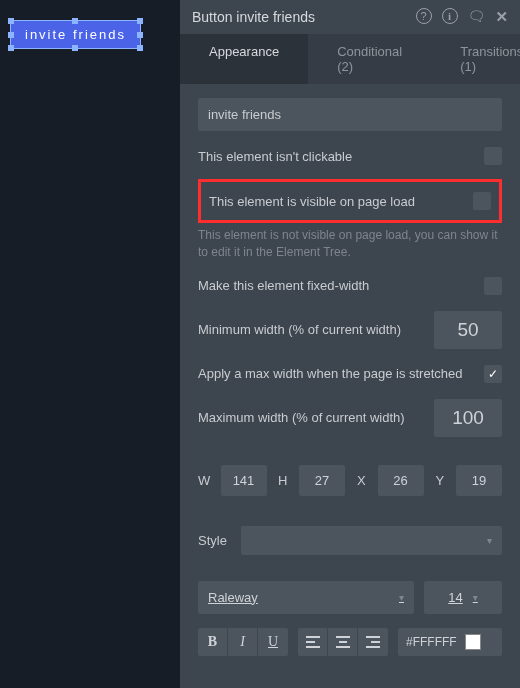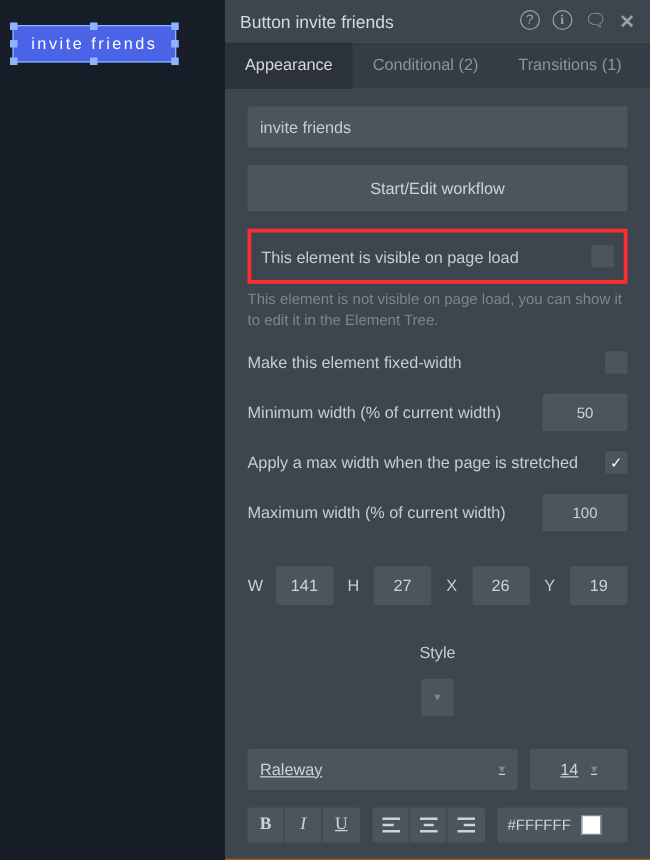--- a/index.html
+++ b/index.html
@@ -12,50 +12,50 @@
     border: 1px solid #8cb4ff; position: relative; display: inline-block;
   }
   .handle { position: absolute; width: 6px; height: 6px; background: #8cb4ff; }
   .h-tl { top:-3px; left:-3px; } .h-tr { top:-3px; right:-3px; }
   .h-bl { bottom:-3px; left:-3px; } .h-br { bottom:-3px; right:-3px; }
   .h-mt { top:-3px; left:50%; margin-left:-3px; }
   .h-mb { bottom:-3px; left:50%; margin-left:-3px; }
   .h-ml { left:-3px; top:50%; margin-top:-3px; }
   .h-mr { right:-3px; top:50%; margin-top:-3px; }
 
-  .panel { position: absolute; right: 0; top: 0; width: 340px; height: 688px; background: #a16207; color: #cfd3d8; }
+  .panel { position: absolute; right: 0; top: 0; width: 340px; height: 688px; background: #f0abfc; color: #cfd3d8; }
   .panel-header { display:flex; align-items:center; padding: 8px 12px; background:#3d454f; }
   .panel-title { flex:1; font-size: 14px; color:#d6d9dd; }
   .hdr-icons { display:flex; gap:10px; color:#9aa0a8; font-size:15px; }
   .hdr-icons span { cursor:pointer; }
 
   .tabs { display:flex; background:#353c45; font-size:13px; }
-  .tab { padding:10px 16px; color:#8e949c; cursor:pointer; }
+  .tab { padding:10px 29px; color:#8e949c; cursor:pointer; }
   .tab.active { background:#2c323a; color:#d6d9dd; border-bottom:2px solid #2c323a; }
 
   .body { padding: 14px 18px 0 18px; background:#3d454f; height: calc(100% - 72px); overflow:hidden; }
 
   .input-full { width:100%; background:#4c545e; border:none; color:#c9ccd0; font-size:13px; padding:9px 10px; border-radius:2px; }
 
   .row { display:flex; align-items:center; justify-content:space-between; margin-top:16px; font-size:13px; color:#c9ccd0; }
   .chk { width:18px; height:18px; background:#4c545e; border-radius:2px; display:flex; align-items:center; justify-content:center; color:#fff; font-size:12px; }
   .chk.on::after { content:"✓"; }
 
   .btn-full { width:100%; background:#4c545e; border:none; color:#cfd3d8; padding:11px; font-size:13px; text-align:center; margin-top:14px; border-radius:2px; cursor:pointer; }
 
   .highlight { border:3px solid #ff2e2e; padding:10px 8px; margin-top:14px; display:flex; align-items:center; justify-content:space-between; }
   .hint { font-size:12px; color:#7e858e; margin-top:4px; line-height:1.4; }
 
-  .numbox { width:68px; background:#4c545e; border:none; color:#cfd3d8; text-align:center; padding:8px 0; font-size:12px; border-radius:2px; }
+  .numbox { width:68px; background:#4c545e; border:none; color:#cfd3d8; text-align:center; padding:8px 0; font-size:19px; border-radius:2px; }
 
   .dims { display:flex; align-items:center; gap:10px; margin-top:28px; font-size:13px; color:#c9ccd0; }
   .dims .lbl { width:14px; text-align:center; color:#c9ccd0; }
   .dims input { width:46px; background:#4c545e; border:none; color:#cfd3d8; text-align:center; padding:8px 0; font-size:13px; border-radius:2px; }
 
-  .style-row { display:flex; align-items:center; gap:14px; margin-top:30px;flex-direction:column; }
+  .style-row { display:flex; align-items:center; gap:14px; margin-top:30px; }
   .style-row .label { font-size:13px; color:#c9ccd0; }
   .dropdown { flex:1; background:#4c545e; border:none; color:#cfd3d8; font-size:13px; padding:9px 10px; border-radius:2px; display:flex; align-items:center; justify-content:space-between; }
   .dropdown.small { flex:0 0 78px; justify-content:center; gap:10px; }
   .caret { color:#7e858e; font-size:10px; }
 
   .font-row { display:flex; gap:10px; margin-top:26px;text-decoration:underline; }
 
   .toolbar-row { display:flex; gap:10px; margin-top:14px; align-items:center; }
   .tb-group { display:flex; background:#4c545e; border-radius:2px; overflow:hidden; }
   .tb-btn { width:30px; height:28px; display:flex; align-items:center; justify-content:center; color:#cfd3d8; font-size:14px; border-right:1px solid #3d454f; cursor:pointer; }
@@ -98,22 +98,25 @@
 
   <div class="tabs">
     <div class="tab active">Appearance</div>
     <div class="tab">Conditional (2)</div>
     <div class="tab">Transitions (1)</div>
   </div>
 
   <div class="body">
     <input class="input-full" value="invite friends" style="">
 
-
-    <button class="btn-full">Start/Edit workflow</button>
+    <div class="row">
+      <span>This element isn't clickable</span>
+      <div class="chk"></div>
+    </div>
+
 
     <div class="highlight">
       <span style="font-size:13px;color:#c9ccd0;">This element is visible on page load</span>
       <div class="chk"></div>
     </div>
     <div class="hint">This element is not visible on page load, you can show it to edit it in the Element Tree.</div>
 
     <div class="row">
       <span>Make this element fixed-width</span>
       <div class="chk"></div>

